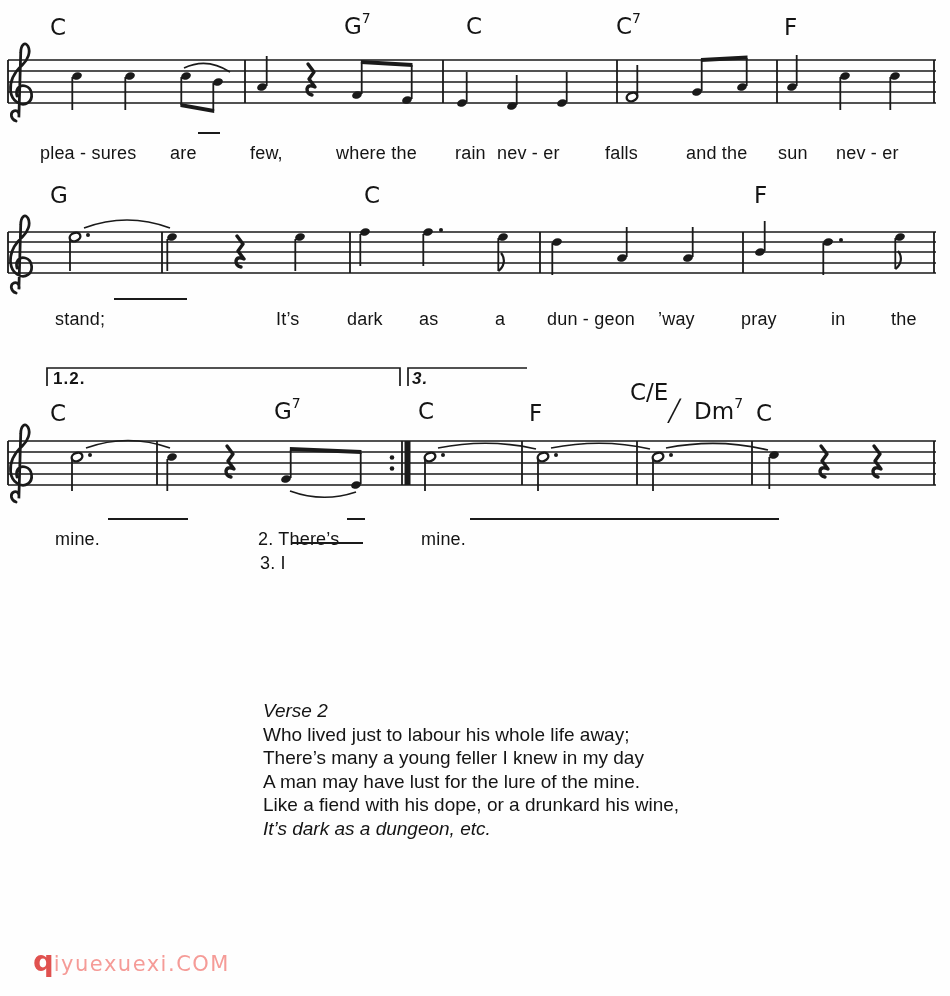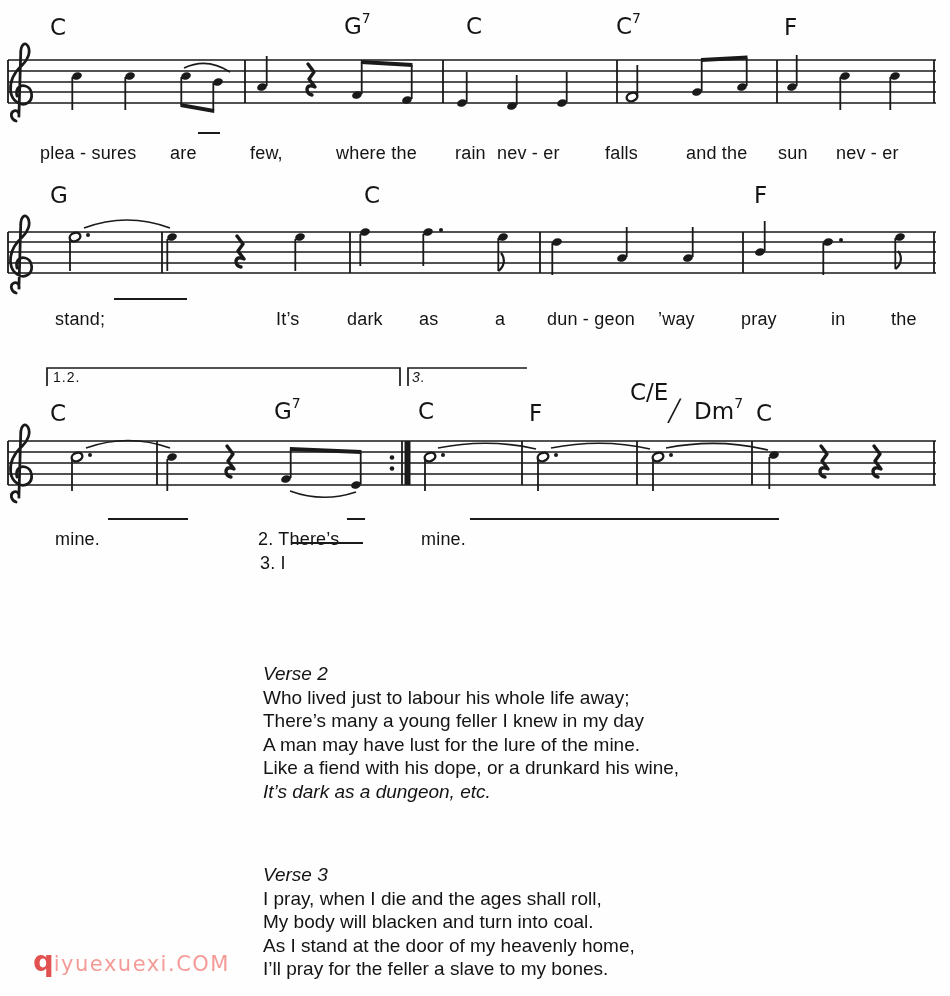--- a/index.html
+++ b/index.html
@@ -18,21 +18,21 @@
   .tie{fill:none;stroke:#1a1a1a;stroke-width:1.7}
   .vl{fill:none;stroke:#1a1a1a;stroke-width:1.7}
   .flag{fill:none;stroke:#1a1a1a;stroke-width:2.2}
   .clef{fill:none;stroke:#1a1a1a;stroke-width:3;stroke-linecap:round}
   .rest{fill:none;stroke:#1a1a1a;stroke-width:3.4;stroke-linecap:round;stroke-linejoin:round}
   
   .chord{position:absolute;font-family:"DejaVu Sans",sans-serif;font-size:23px;white-space:nowrap;line-height:26px;}
   .chord sup{font-size:14px;line-height:0;position:relative;top:-2px;}
   .chord.slash{font-weight:bold;font-size:21px;}
   .lyr{position:absolute;font-size:18px;white-space:nowrap;letter-spacing:.2px;margin-top:27px;}
-  .volta{position:absolute;font-size:14px;font-weight:normal;letter-spacing:1px;}
+  .volta{position:absolute;font-size:17px;font-weight:bold;letter-spacing:1px;}
   .volta.it{font-style:italic;}
   .rule{position:absolute;height:2px;background:#1a1a1a;}
   .verse{position:absolute;font-size:19px;line-height:23.5px;white-space:nowrap;}
   .vtitle{font-style:italic;}
   .vrefrain{font-style:italic;}
   .watermark{position:absolute;left:33px;top:944px;white-space:nowrap;font-family:"DejaVu Sans",sans-serif;}
   .wm-q{font-size:29px;font-weight:bold;color:#e0514f;}
   .wm-rest{font-size:21px;color:#f59b97;letter-spacing:1.5px;}
 </style>
 </head>
@@ -221,34 +221,27 @@
 
   <span class="lyr" style="left:55px;top:502px">mine.</span>
   <span class="lyr" style="left:258px;top:502px">2. There’s</span>
   <span class="lyr" style="left:421px;top:502px">mine.</span>
   <span class="lyr" style="left:260px;top:526px">3. I</span>
   <div class="rule" style="left:108px;top:518px;width:80px"></div>
   <div class="rule" style="left:347px;top:518px;width:18px"></div>
   <div class="rule" style="left:470px;top:518px;width:309px"></div>
   <div class="rule" style="left:292px;top:542px;width:71px"></div>
 
-  <div class="verse" style="left:263px;top:662px">
+  <div class="verse" style="left:263px;top:699px">
     <div class="vtitle">Verse 2</div>
     <div>Who lived just to labour his whole life away;</div>
     <div>There’s many a young feller I knew in my day</div>
     <div>A man may have lust for the lure of the mine.</div>
     <div>Like a fiend with his dope, or a drunkard his wine,</div>
     <div class="vrefrain">It’s dark as a dungeon, etc.</div>
   </div>
 
-  <div class="verse" style="left:263px;top:863px">
-    <div class="vtitle">Verse 3</div>
-    <div>I pray, when I die and the ages shall roll,</div>
-    <div>My body will blacken and turn into coal.</div>
-    <div>As I stand at the door of my heavenly home,</div>
-    <div>I’ll pray for the feller a slave to my bones.</div>
-  </div>
 
   <div class="watermark">
     <span class="wm-q">q</span><span class="wm-rest">iyuexuexi.</span><span class="wm-rest">COM</span>
   </div>
 
 </div>
 
 </body></html>

